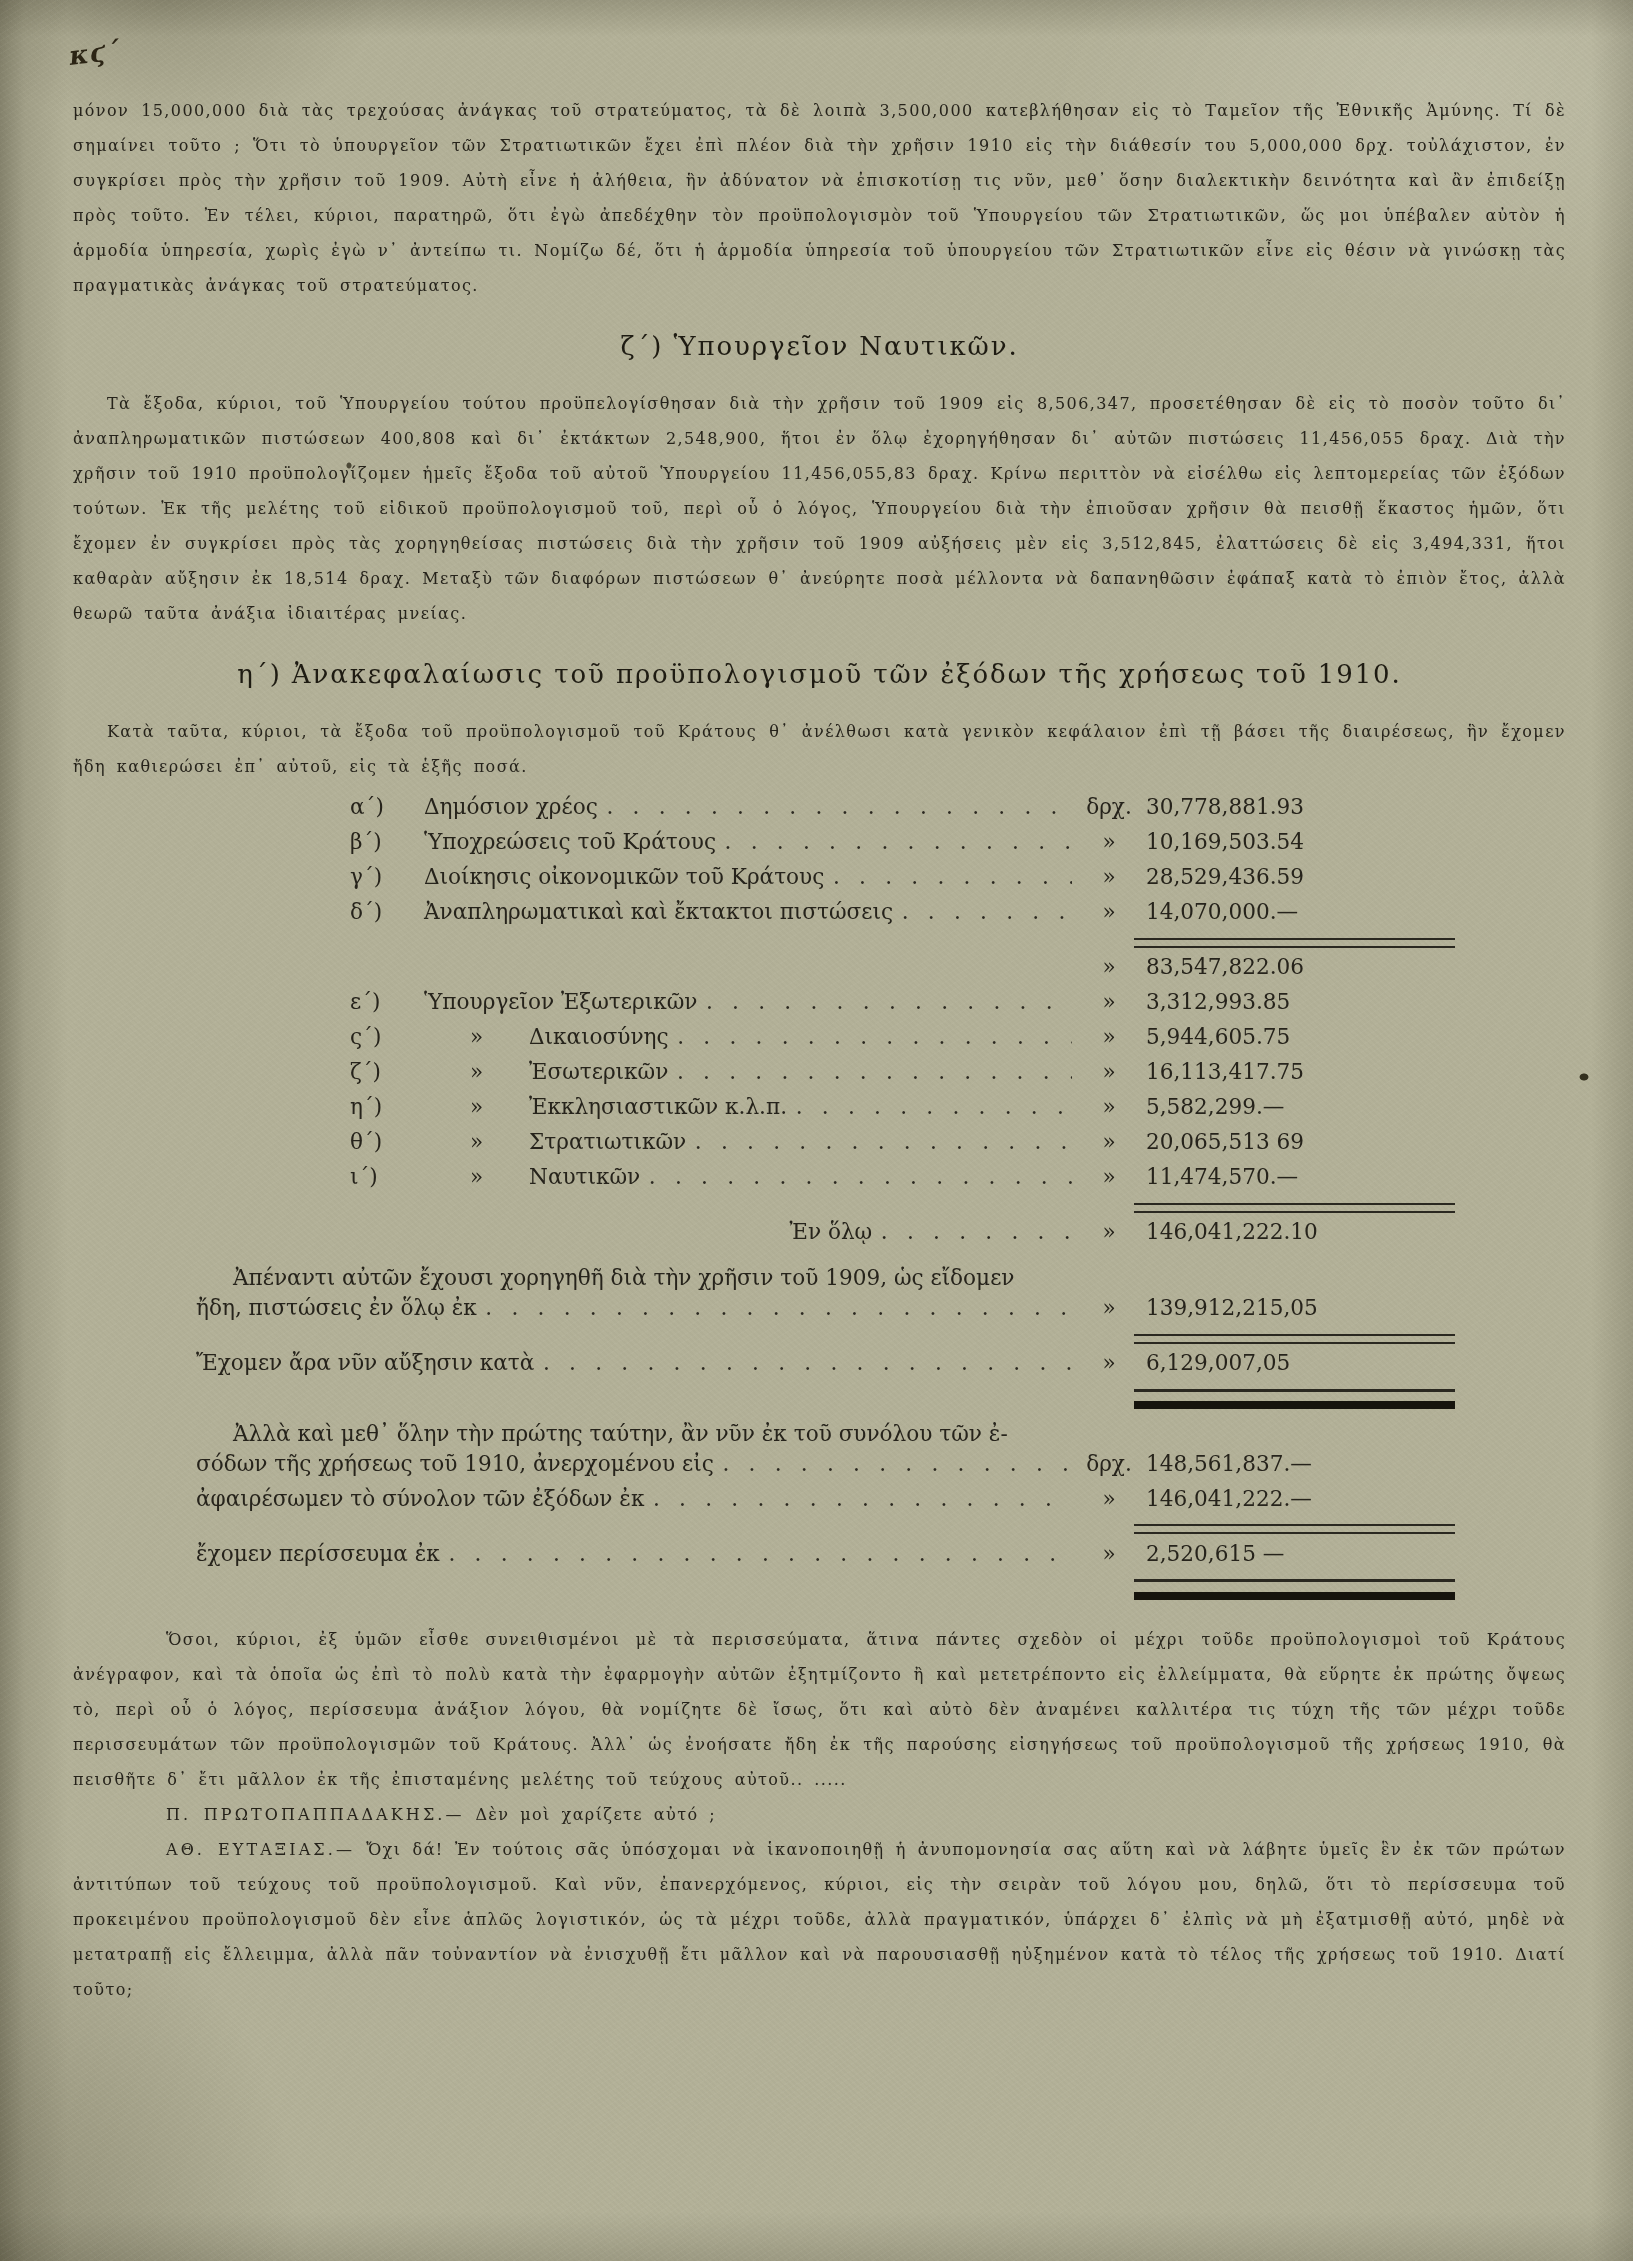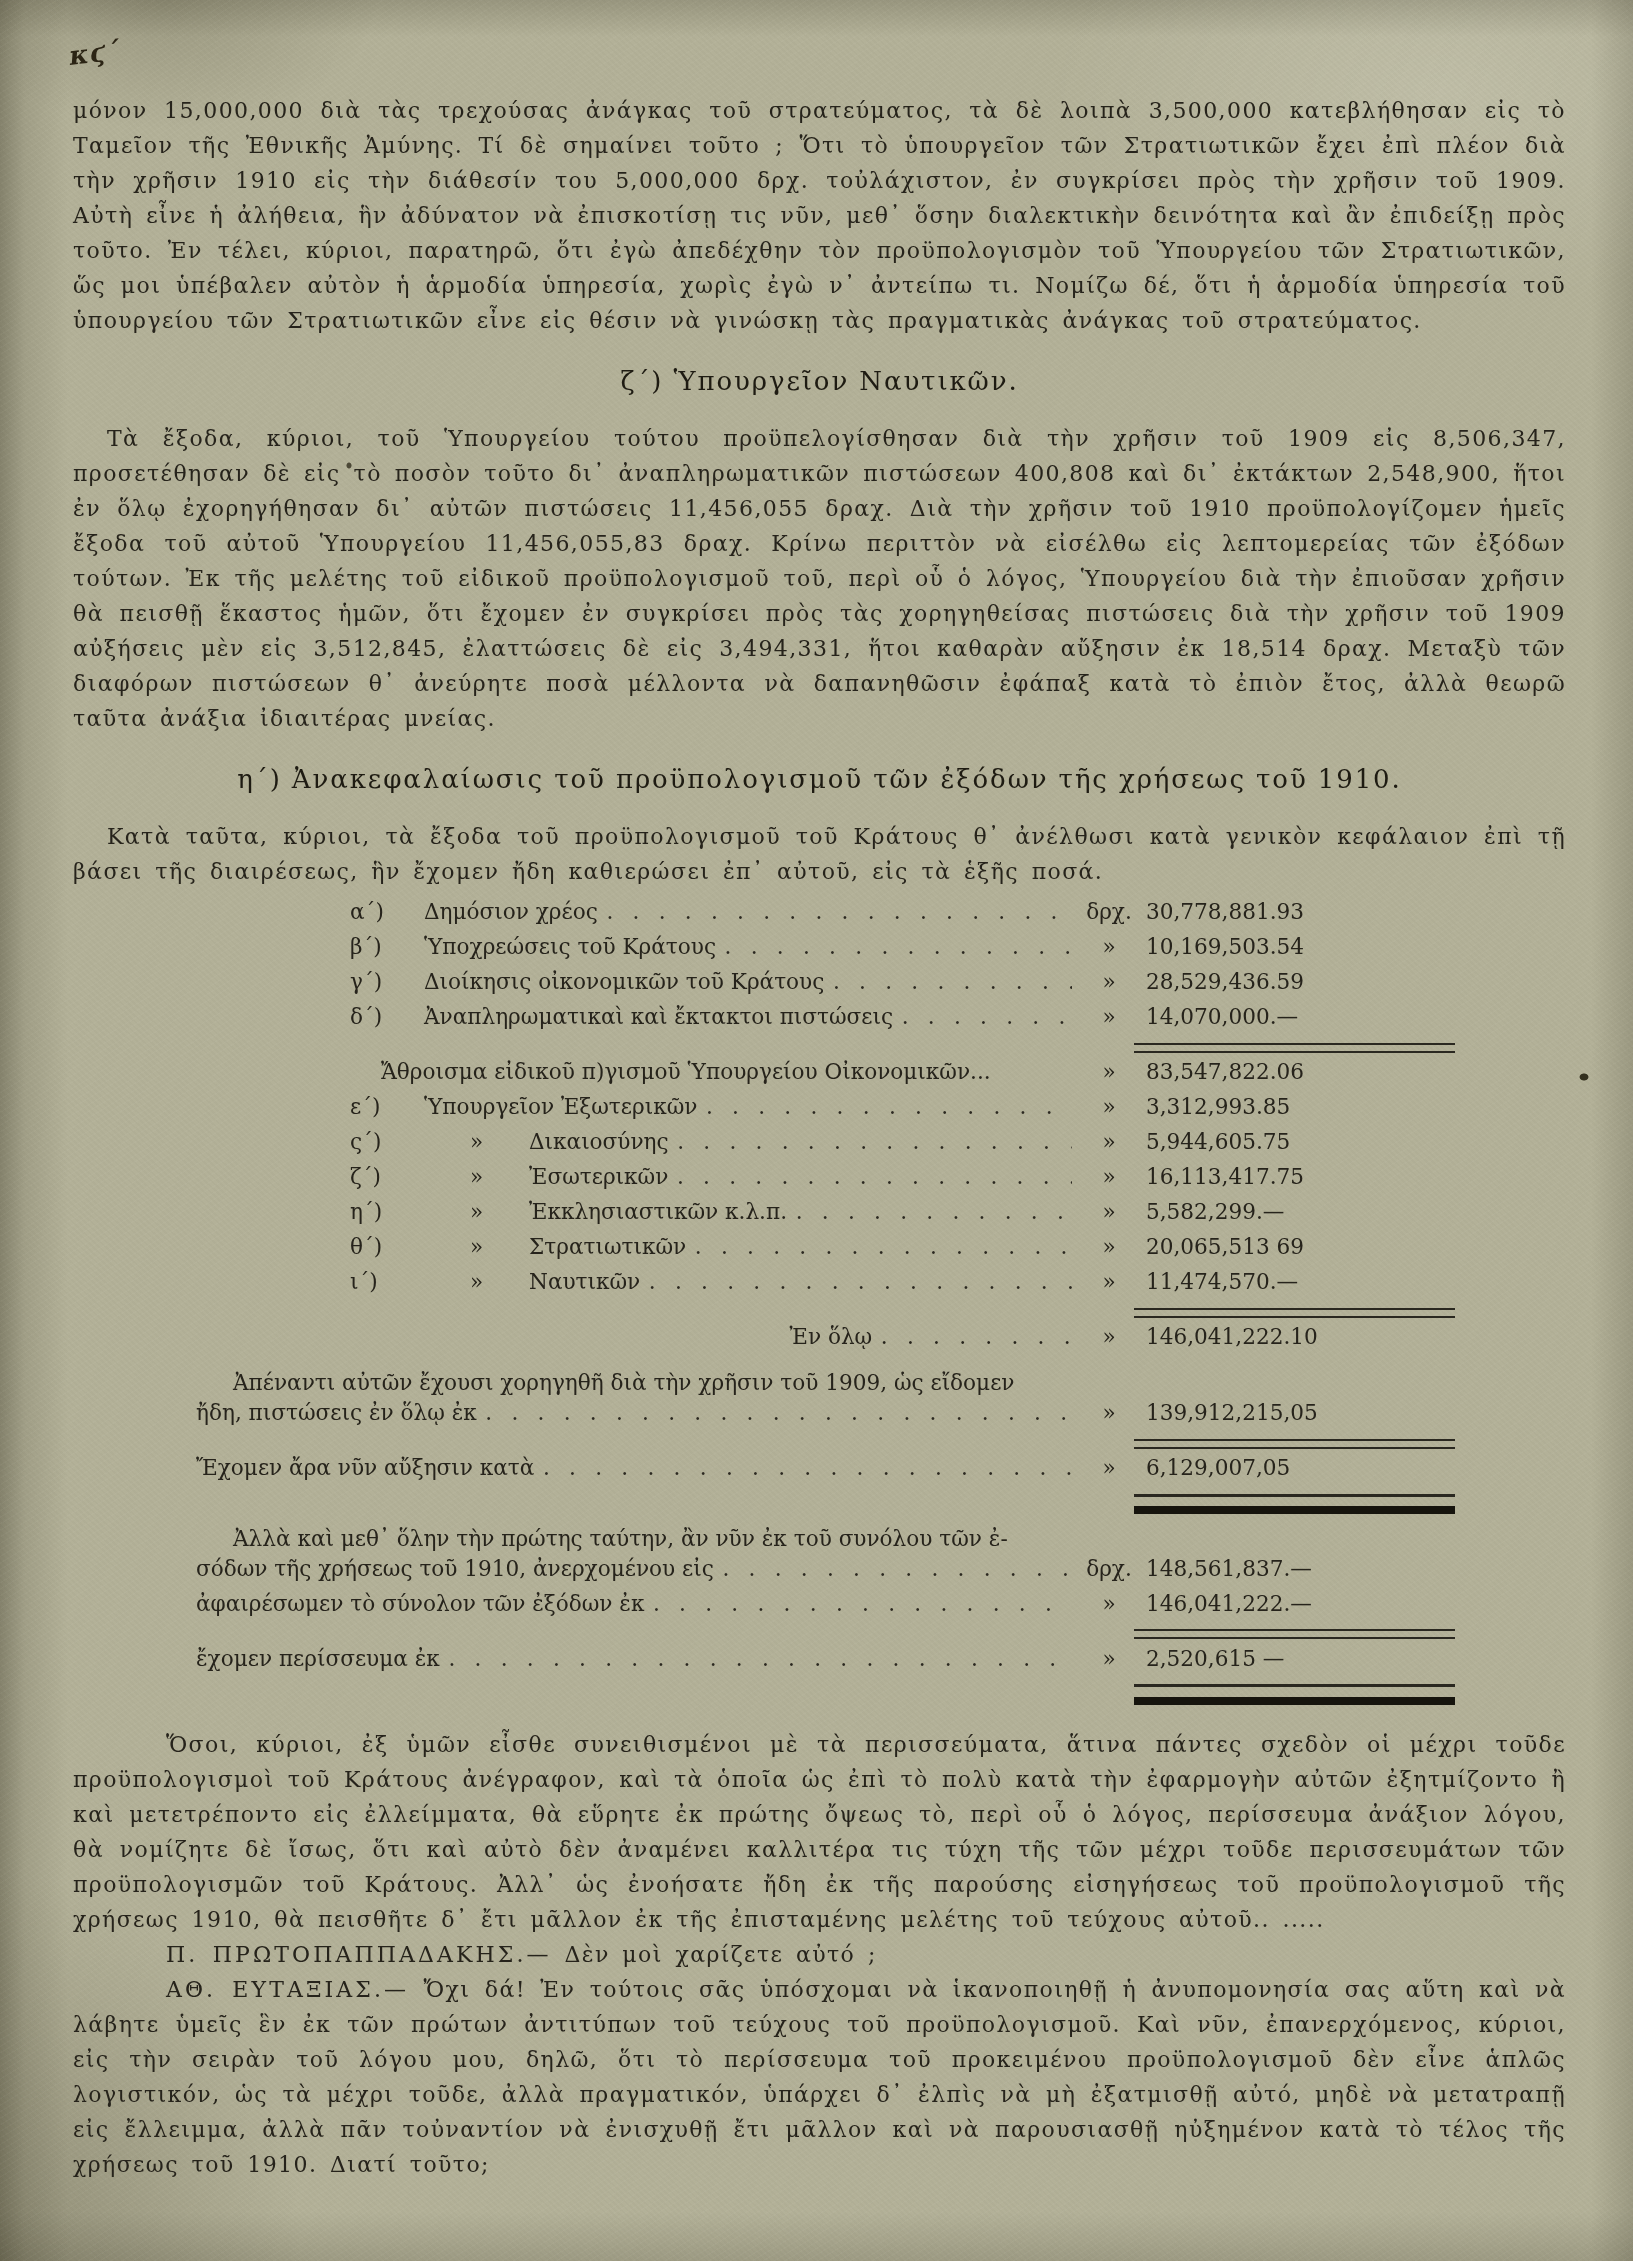--- a/index.html
+++ b/index.html
@@ -28,21 +28,21 @@
   }
   .content { position:absolute; left:73px; top:93px; width:1493px; }
 
   .page-mark {
     position:absolute; left:69px; top:38px;
     font-size:26px; font-style:italic; font-weight:bold;
     transform:rotate(-7deg); letter-spacing:1.2px; color:#2b2414;
   }
 
   p.body {
-    font-size:22px; line-height:35px; margin:0;
+    font-size:16px; line-height:35px; margin:0;
     text-align:justify; letter-spacing:1.4px; word-spacing:4.3px;
   }
   .ind-small { text-indent:34px; }
   .ind-big   { text-indent:93px; }
 
   h2.sect {
     font-size:26px; font-weight:normal; text-align:center;
     margin:28px 0 25px 0; letter-spacing:1.9px; color:#1e1b12;
   }
 
@@ -131,21 +131,20 @@
       <div class="trow r-letter">
         <span class="c-num">δ΄)</span>
         <span class="c-label">Ἀναπληρωματικαὶ καὶ ἔκτακτοι πιστώσεις</span>
         <span class="c-leader"></span>
         <span class="c-cur">»</span>
         <span class="c-amt">14,070,000.—</span>
       </div>
       <div class="amt-rule rule-double"></div>
 
       <div class="trow r-athrisma">
-        <span class="c-label">Ἄθροισμα εἰδικοῦ π)γισμοῦ Ὑπουργείου Οἰκονομικῶν...</span>
         <span class="spacer"></span>
         <span class="c-cur">»</span>
         <span class="c-amt">83,547,822.06</span>
       </div>
 
       <div class="trow r-letter">
         <span class="c-num">ε΄)</span>
         <span class="c-label">Ὑπουργεῖον Ἐξωτερικῶν</span>
         <span class="c-leader"></span>
         <span class="c-cur">»</span>

